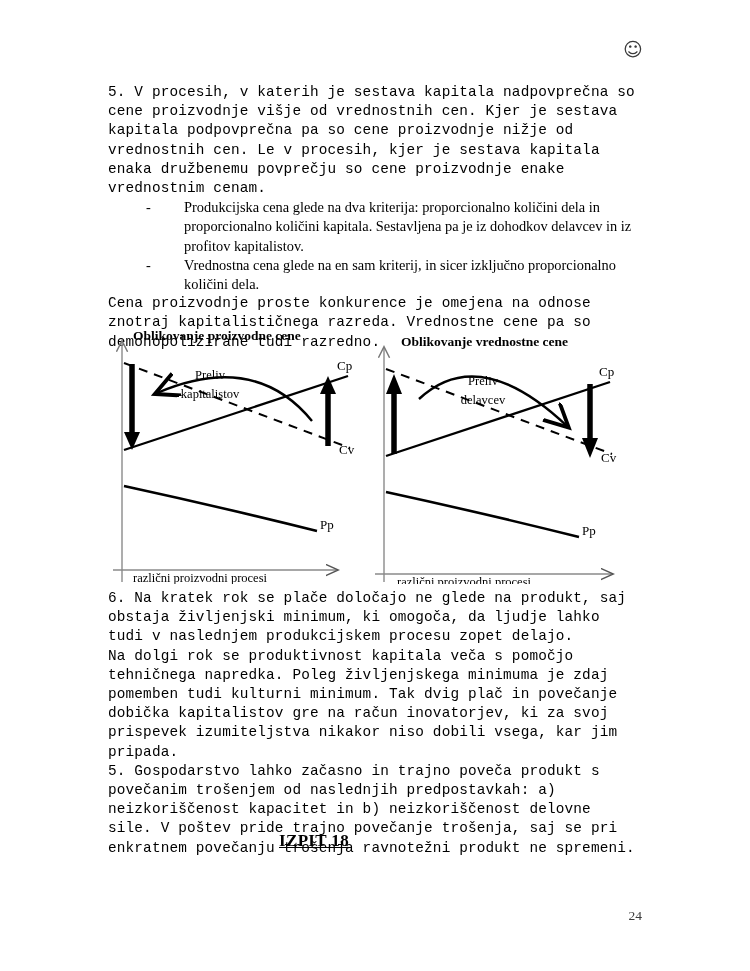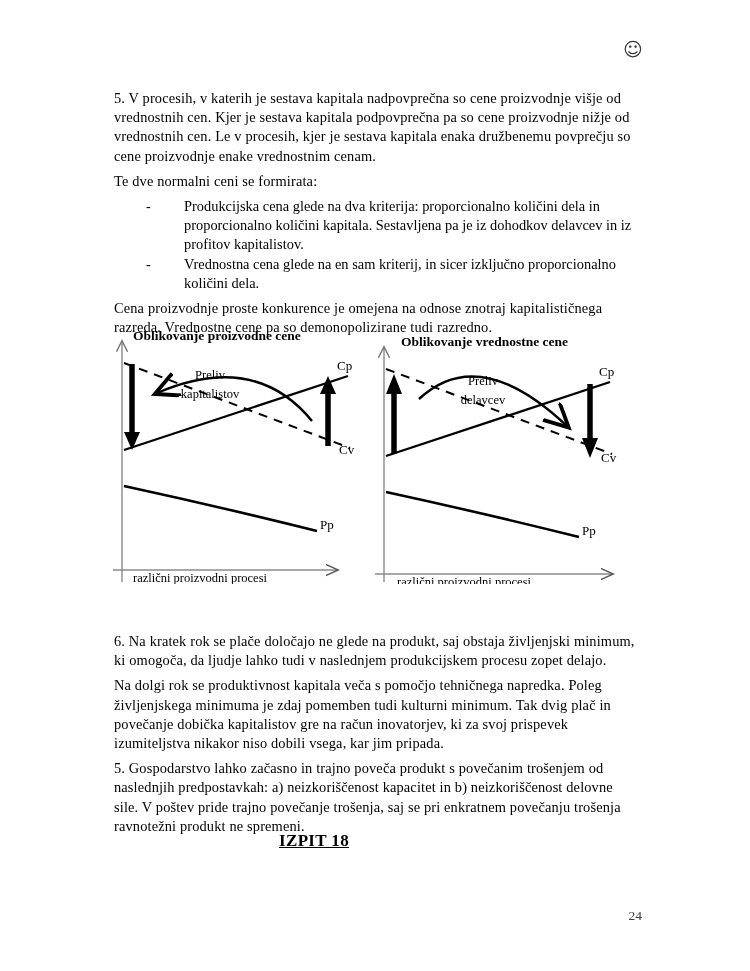--- a/index.html
+++ b/index.html
@@ -41,22 +41,23 @@
   .body-text {
     position: absolute;
     left: 108px;
     top: 83px;
     width: 534px;
   }
   .para {
     font-size: 14.4px;
     line-height: 19.2px;
     text-align: left;
-    margin: 6px;
+    margin: 0;
     letter-spacing: 0.01em;
+    font-family: Liberation Mono, monospace;
   }
   .para + .para { margin-top: 0; }
   .gap-para { margin-top: 19px; }
 
   ul.dashlist {
     list-style: none;
     margin: 0;
     padding: 0 0 0 38px;
   }
   ul.dashlist li {
@@ -137,21 +138,20 @@
 <body>
 
 <div class="page">
 
   <div class="smiley">☺</div>
 
   <div class="body-text">
 
     <p class="para">5. V procesih, v katerih je sestava kapitala nadpovprečna so cene proizvodnje višje od vrednostnih cen. Kjer je sestava kapitala podpovprečna pa so cene proizvodnje nižje od vrednostnih cen. Le v procesih, kjer je sestava kapitala enaka družbenemu povprečju so cene proizvodnje enake vrednostnim cenam.</p>
 
-    <p class="para">Te dve normalni ceni se formirata:</p>
 
     <ul class="dashlist">
       <li>
         <span class="dash">-</span>
         <span>Produkcijska cena glede na dva kriterija: proporcionalno količini dela in proporcionalno količini kapitala. Sestavljena pa je iz dohodkov delavcev in iz profitov kapitalistov.</span>
       </li>
       <li>
         <span class="dash">-</span>
         <span>Vrednostna cena glede na en sam kriterij, in sicer izključno proporcionalno količini dela.</span>
       </li>
@@ -251,21 +251,21 @@
 
         <text class="fig-label" x="232" y="50">Cp</text>
         <text class="fig-label" x="234" y="136">Cv</text>
         <text class="fig-label" x="215" y="209">Pp</text>
 
         <text class="fig-axis-label" x="30" y="260">različni proizvodni procesi</text>
       </svg>
     </div>
   </div>
 
-  <div class="body-text" style="top:626px;">
+  <div class="body-text" style="top:589px;">
     <p class="para">6. Na kratek rok se plače določajo ne glede na produkt, saj obstaja življenjski minimum, ki omogoča, da ljudje lahko tudi v naslednjem produkcijskem procesu zopet delajo.</p>
     <p class="para">Na dolgi rok se produktivnost kapitala veča s pomočjo tehničnega napredka. Poleg življenjskega minimuma je zdaj pomemben tudi kulturni minimum. Tak dvig plač in povečanje dobička kapitalistov gre na račun inovatorjev, ki za svoj prispevek izumiteljstva nikakor niso dobili vsega, kar jim pripada.</p>
     <p class="para gap-para">5. Gospodarstvo lahko začasno in trajno poveča produkt s povečanim trošenjem od naslednjih predpostavkah: a) neizkoriščenost kapacitet in b) neizkoriščenost delovne sile. V poštev pride trajno povečanje trošenja, saj se pri enkratnem povečanju trošenja ravnotežni produkt ne spremeni.</p>
   </div>
 
   <div class="exam-heading">IZPIT 18</div>
 
   <div class="page-number">24</div>
 
 </div>

